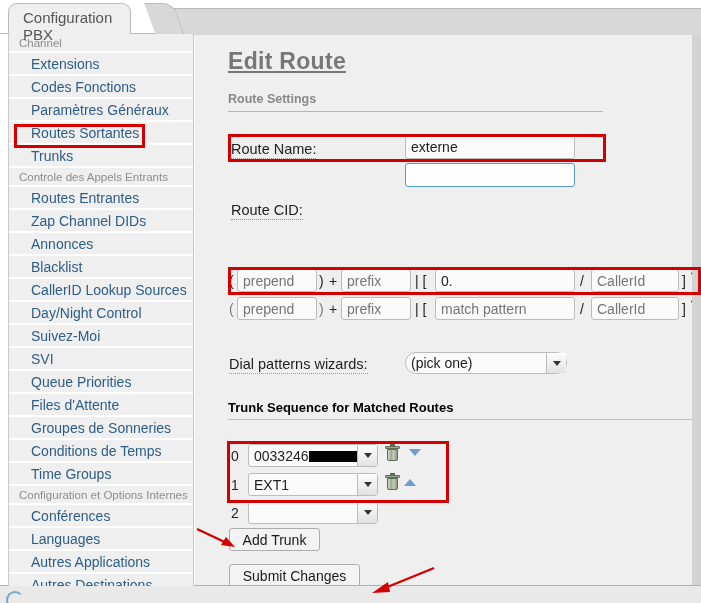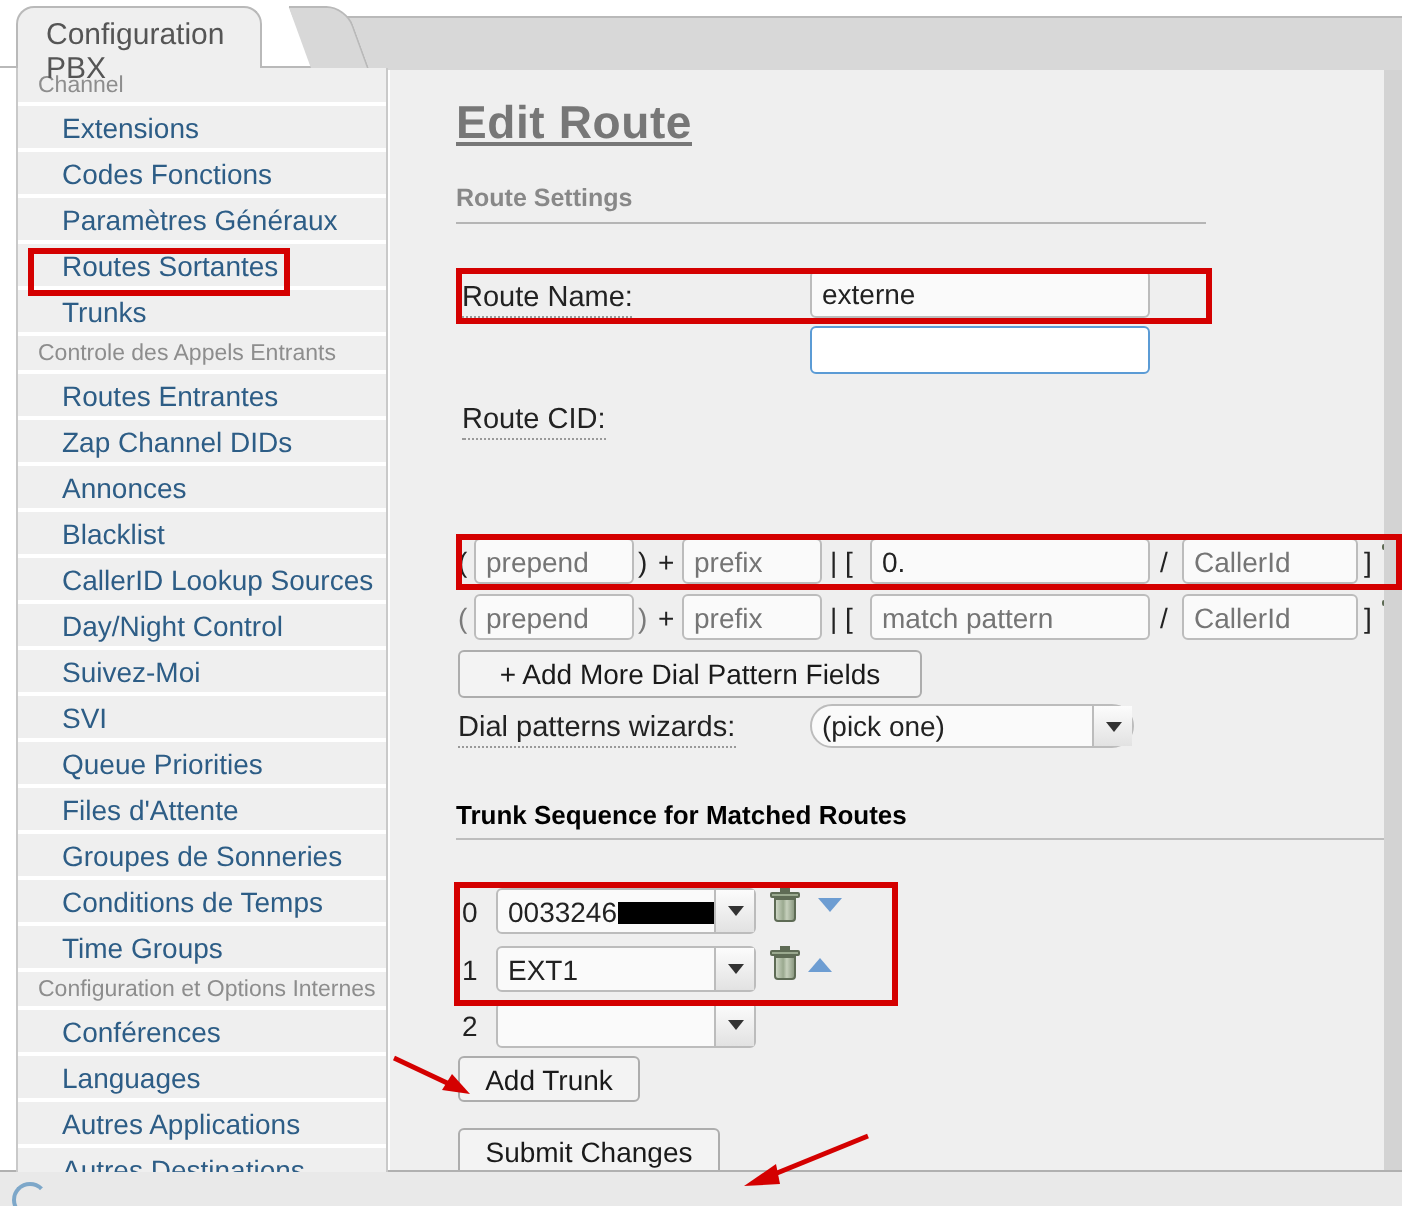--- a/index.html
+++ b/index.html
@@ -249,21 +249,20 @@
     <span class="plain" style="left:220px;top:267px;">| [</span>
     <input class="tin ph" style="left: 240px; top: 263px; width: 140px; height: 23px;" placeholder="match pattern">
     <span class="plain" style="left:385px;top:267px;">/</span>
     <input class="tin ph" style="left: 396px; top: 263px; width: 88px; height: 23px;" placeholder="CallerId">
     <span class="plain" style="left:487px;top:267px;">]</span>
     <span class="trash" style="left:496px;top:266px;">
       <i class="lid"></i>
     </span>
   </div>
 
-  <div class="btn" style="left:34px;top:291px;width:232px;height:24px;">+ Add More Dial Pattern Fields</div>
 
   <div class="flabel" style="left:34px;top:322px;border-bottom:1px dotted #999;">Dial patterns wizards:</div>
   <div class="sel" style="left:210px;top:318px;width:162px;height:22px;border-radius:11px;">
     <span class="selval">(pick one)</span>
     <span class="arrow">
         <i></i>
       </span>
   </div>
 
   <div class="sec-bold" style="left:33px;top:366px;width:470px;">

